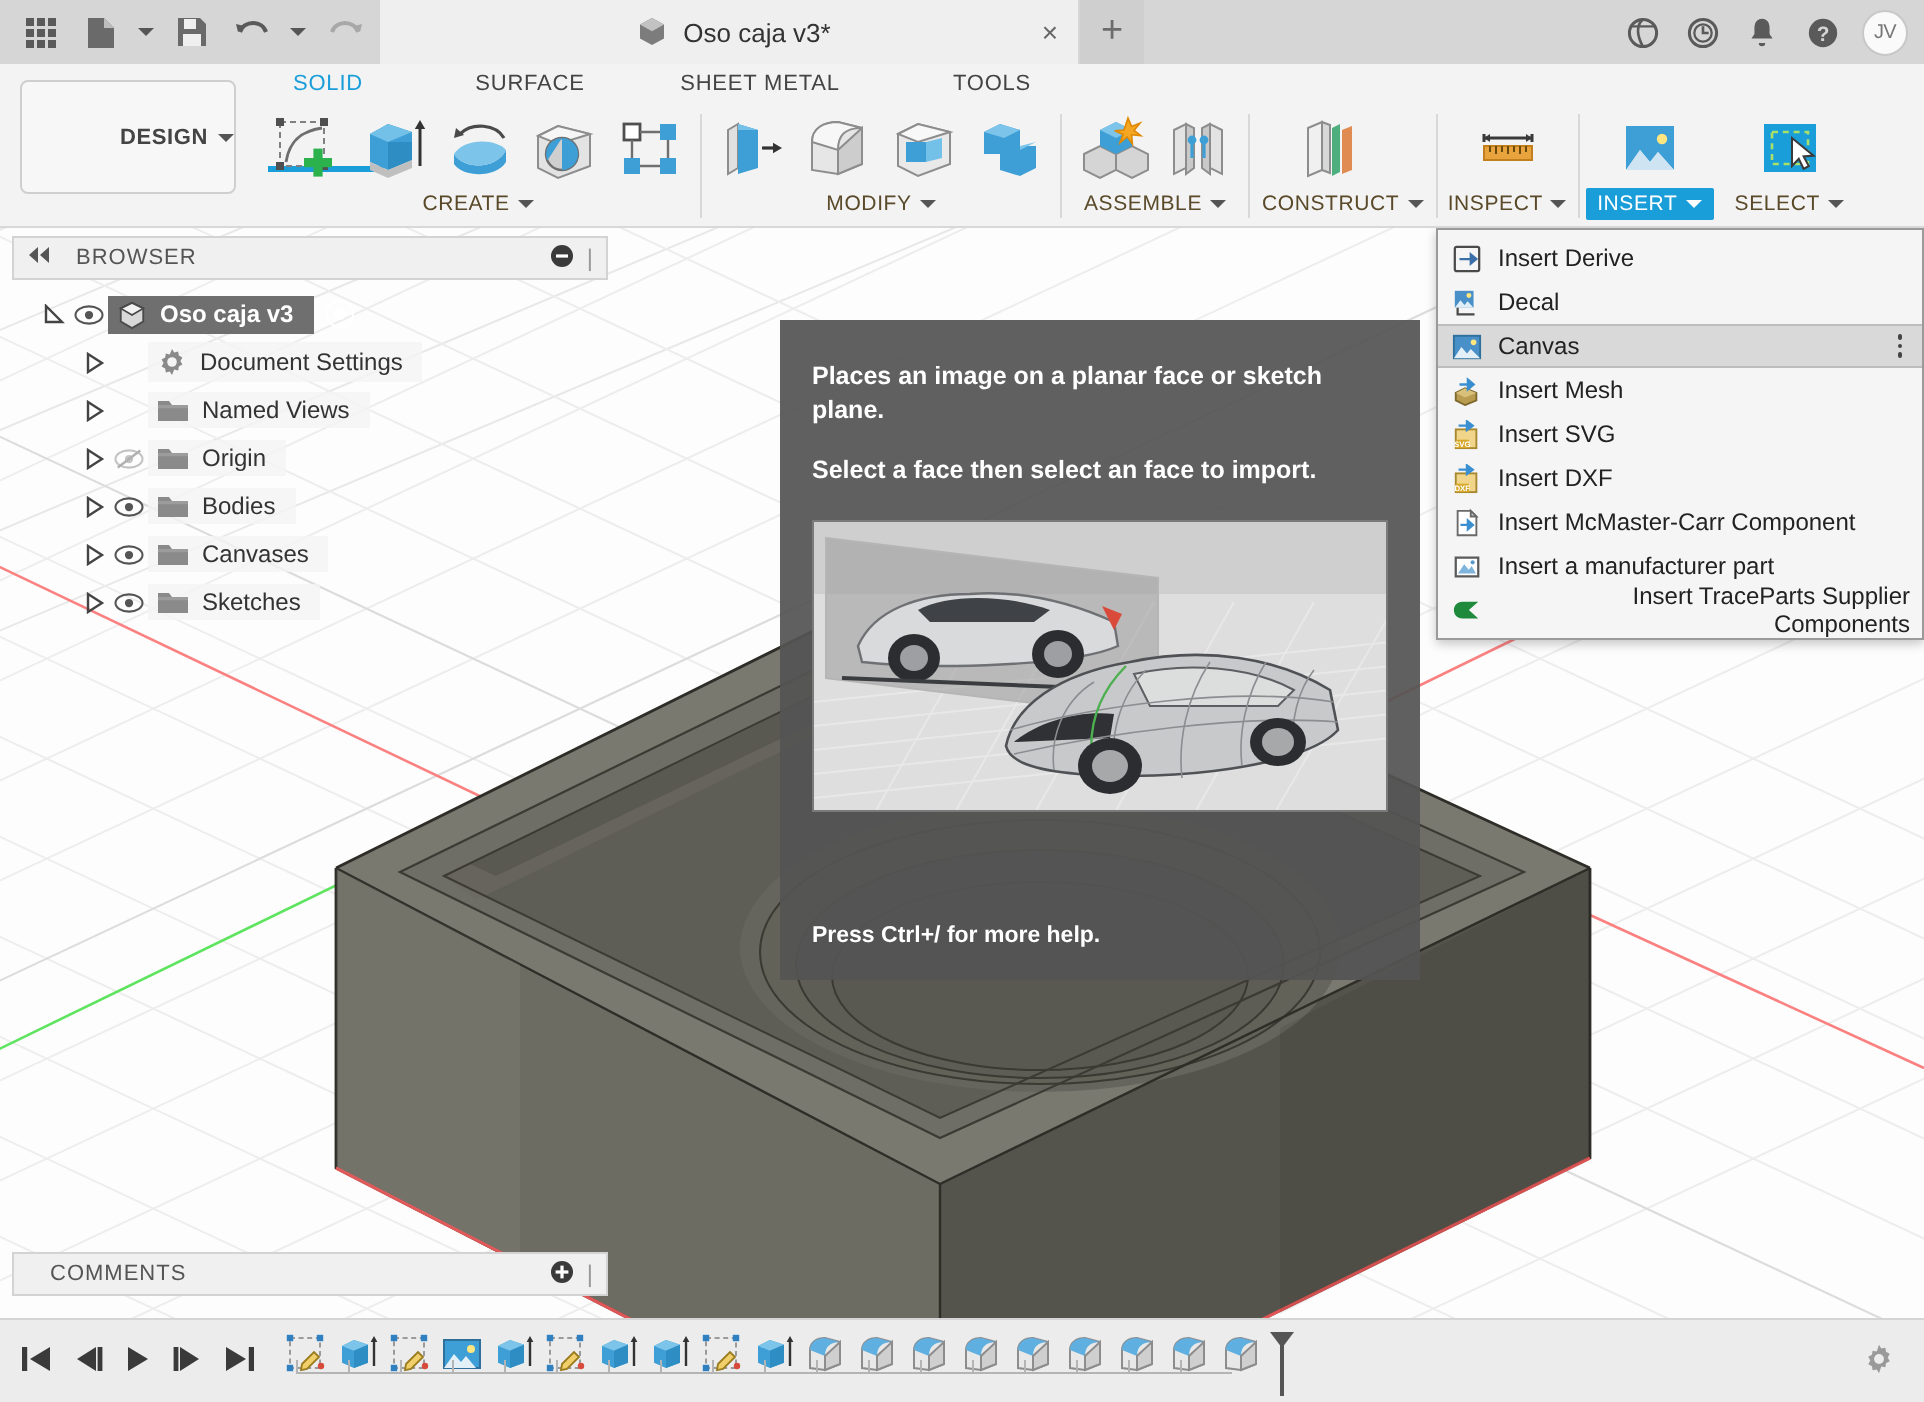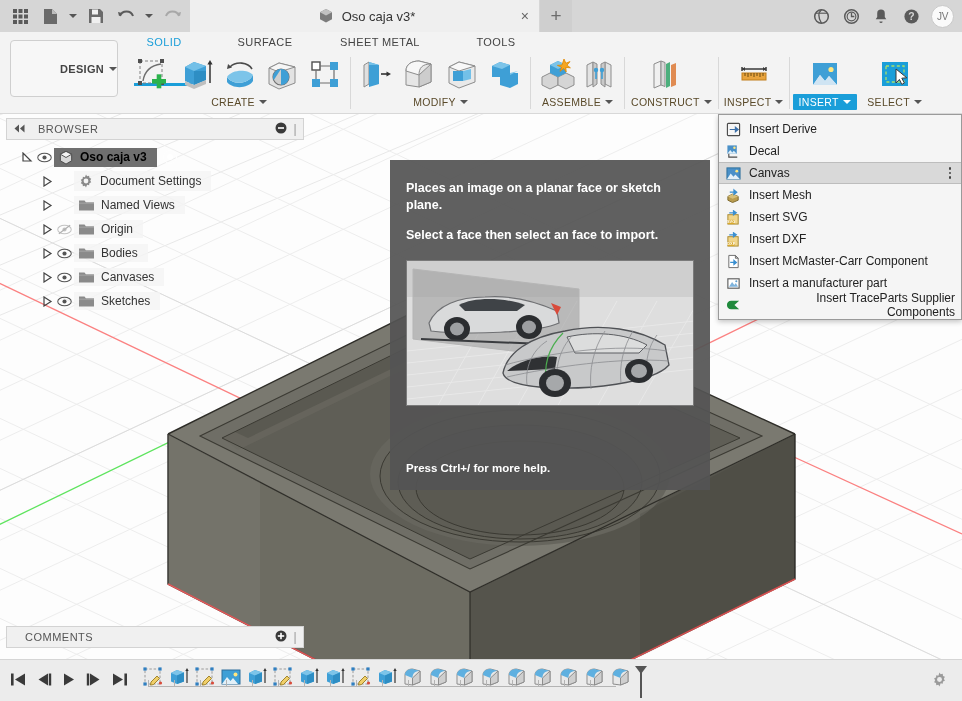--- a/index.html
+++ b/index.html
@@ -87,21 +87,21 @@
     display: flex; align-items: center; padding: 0 6px; font-size: 11px; color: #555; letter-spacing: .5px;
   }
   .browser-head .bh-label { margin-left: 12px; }
   .browser-head .bh-right { margin-left: auto; display: flex; align-items: center; gap: 6px; }
   .tree { margin-top: 5px; }
   .tnode { display: flex; align-items: center; height: 24px; font-size: 12px; color: #333; }
   .tri { width: 14px; height: 14px; display: flex; align-items: center; justify-content: center; }
   .eye { width: 20px; display: flex; align-items: center; justify-content: center; }
   .tlabel-wrap { background: rgba(244,244,244,0.80); padding: 2px 10px 2px 4px; display: flex; align-items: center; gap: 6px; }
   .tlabel-wrap.root { background: #6f6f6f; color: #fff; font-weight: bold; padding: 2px 10px 2px 4px; }
-  .tlabel-wrap.root .tlabel { color: #000000; }
+  .tlabel-wrap.root .tlabel { color: #ffffff; }
   .radio-dot { width: 14px; height: 14px; border-radius: 50%; border: 1.5px solid #fff;
                display: flex; align-items: center; justify-content: center; margin-left: 6px; }
   .radio-dot i { width: 6px; height: 6px; border-radius: 50%; background: #fff; display:block; }
 
   
   .tooltip {
     position: absolute; left: 390px; top: 46px; width: 320px; height: 330px;
     background: rgba(84,84,84,0.93); color: #fff; padding: 20px 16px 10px 16px;
     display: flex; flex-direction: column;
   }

